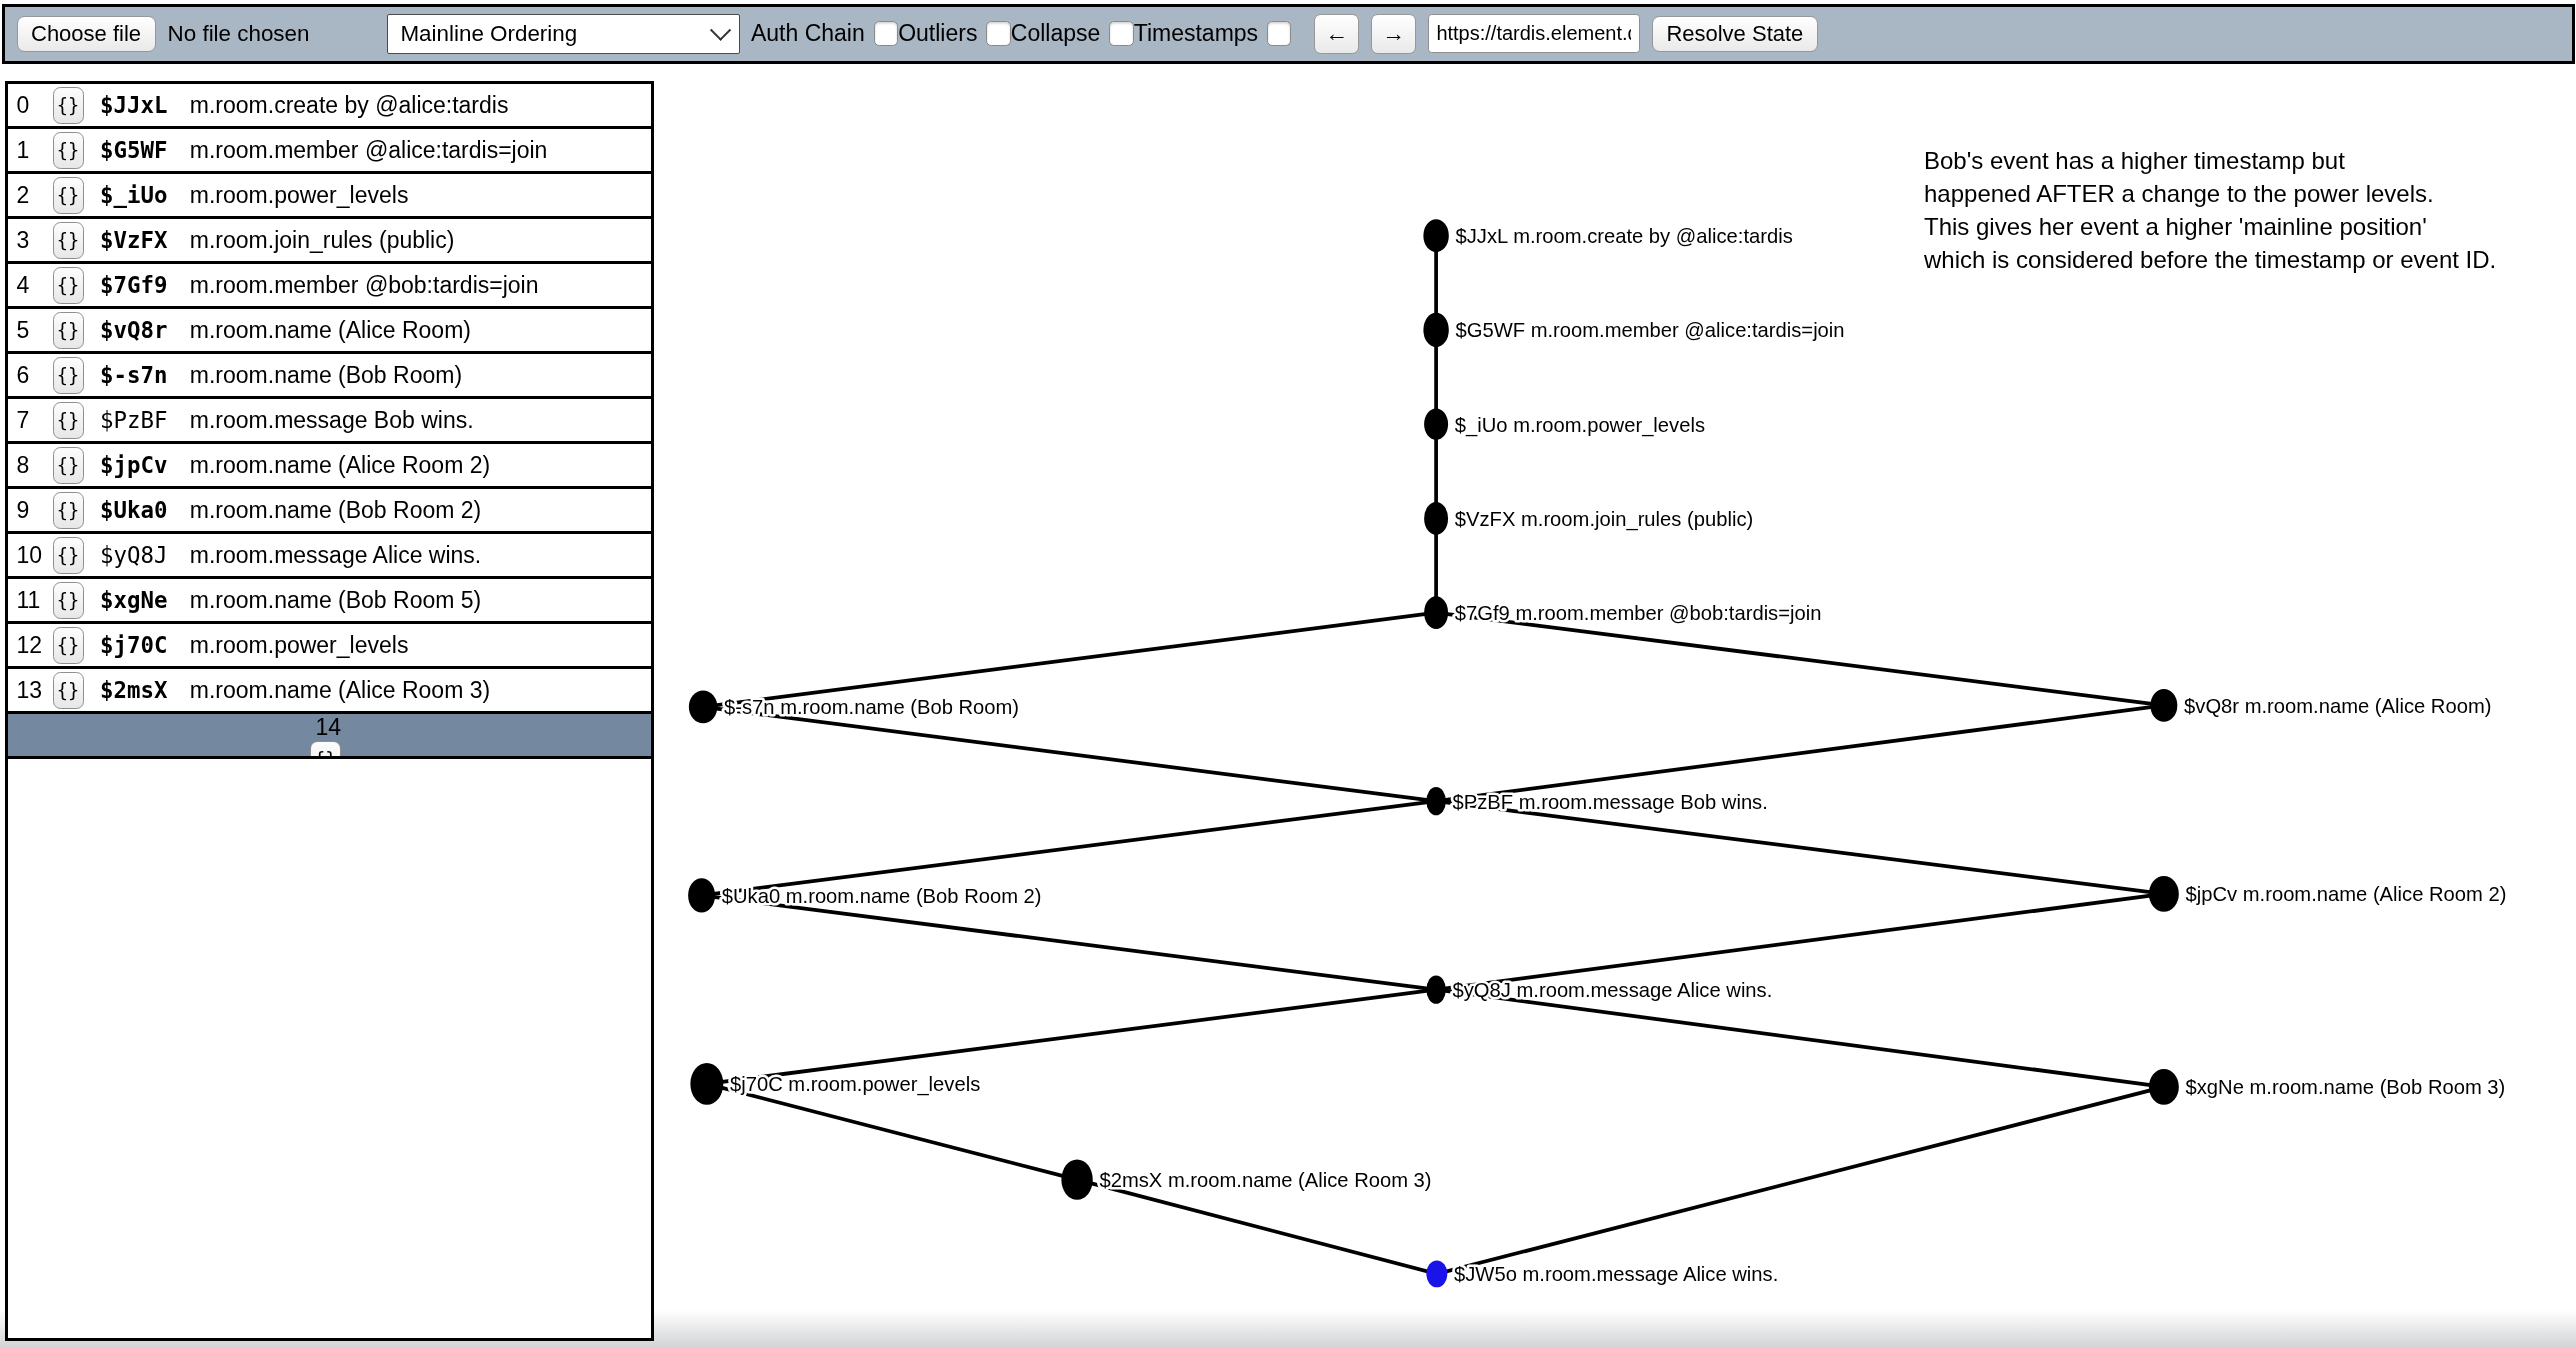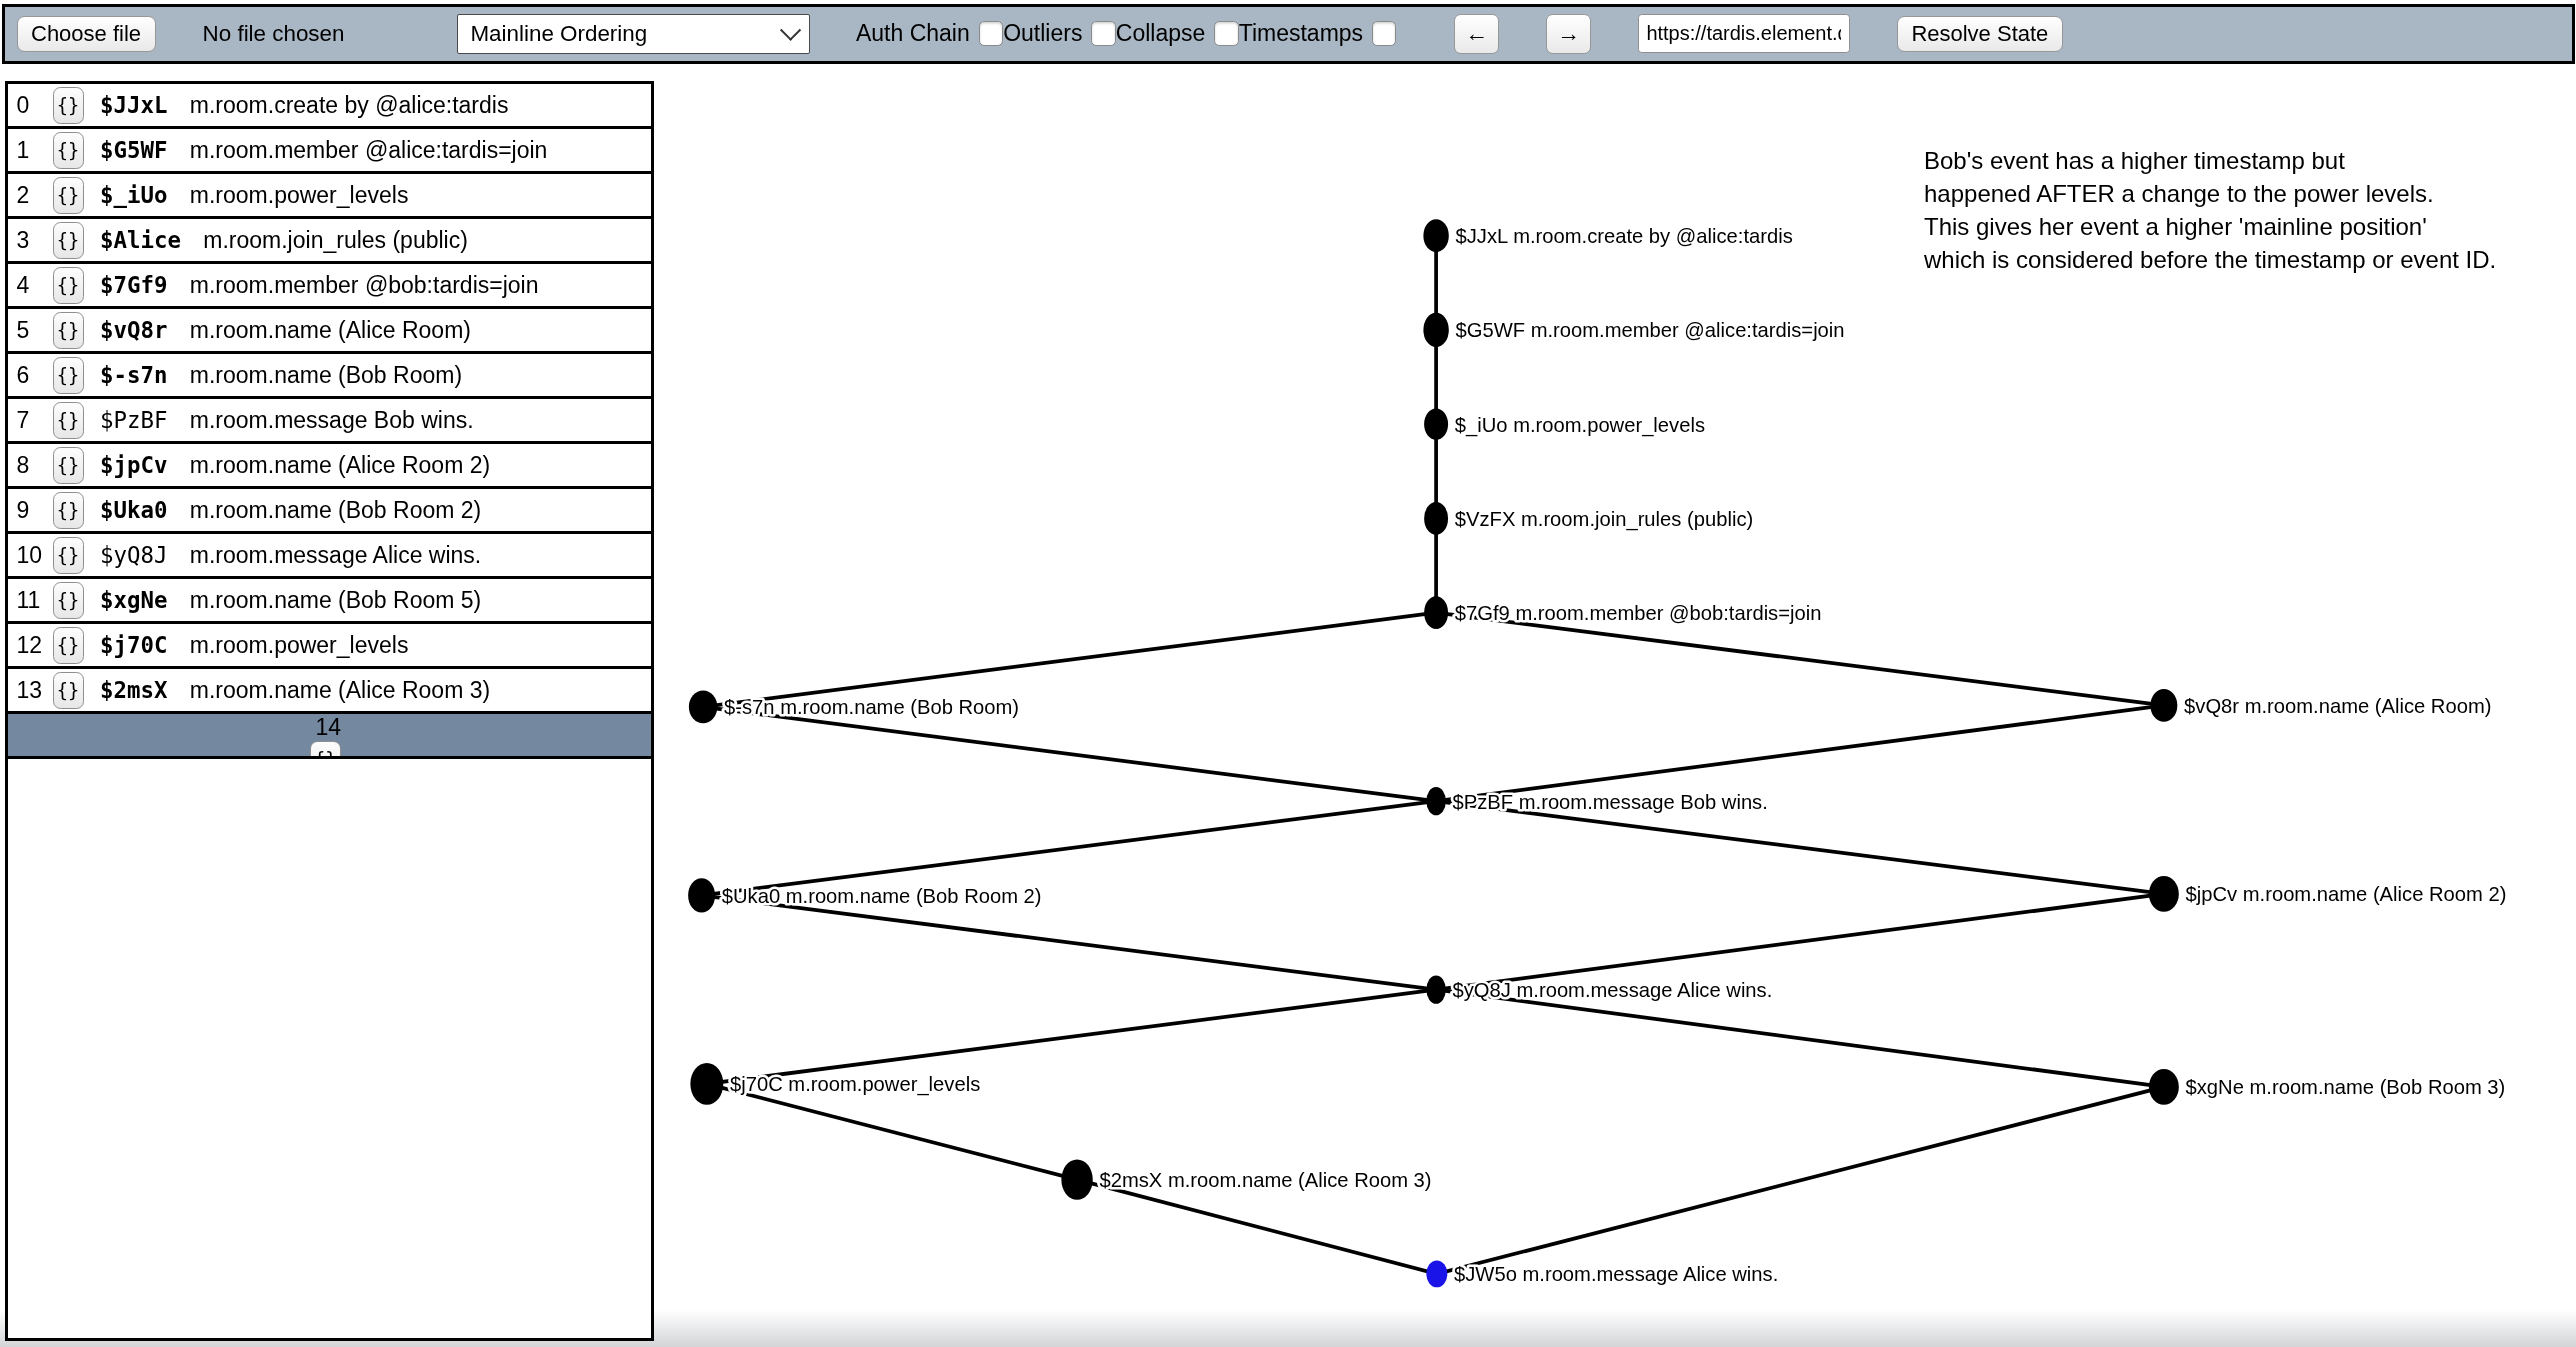--- a/index.html
+++ b/index.html
@@ -6,21 +6,21 @@
   body{
     width:2576px;height:1348px;position:relative;overflow:hidden;
     background:#ffffff;font-family:"Liberation Sans",sans-serif;color:#000;
   }
   
   .bottom-strip{position:absolute;left:0;top:1310px;width:2576px;height:37px;z-index:0;
     background:linear-gradient(180deg,rgba(255,255,255,0) 0%,#d2d4d6 100%);}
   
   .toolbar{
     position:absolute;left:1.5px;top:3.7px;width:2573px;height:60px;box-sizing:border-box;
-    border:3px solid #000;display:flex;align-items:center;padding:0 12px;z-index:5;gap:35px;
+    border:3px solid #000;display:flex;align-items:center;padding:0 12px;z-index:5;
   }
   .btn{
     background:linear-gradient(#ffffff,#e9e9e9);border:1.5px solid #979797;border-radius:7.5px;
     font-family:inherit;font-size:22px;color:#000;padding:6px 13.5px;white-space:nowrap;line-height:1;
     display:inline-flex;align-items:center;justify-content:center;
   }
   .file-status{font-size:22.4px;margin-left:12px;white-space:nowrap}
   .select{
     margin-left:78px;width:353px;height:40px;box-sizing:border-box;background:#fff;
     border:1.5px solid #4a4a4a;border-radius:2px;display:flex;align-items:center;
@@ -151,21 +151,21 @@
     </div>
     <div class="row">
       <span class="idx">2</span>
       <button class="braces">{}</button>
       <span class="eid bold">$_iUo</span>
       <span class="desc">m.room.power_levels</span>
     </div>
     <div class="row">
       <span class="idx">3</span>
       <button class="braces">{}</button>
-      <span class="eid bold">$Alice</span>
+      <span class="eid bold">$VzFX</span>
       <span class="desc">m.room.join_rules (public)</span>
     </div>
     <div class="row">
       <span class="idx">4</span>
       <button class="braces">{}</button>
       <span class="eid bold">$7Gf9</span>
       <span class="desc">m.room.member @bob:tardis=join</span>
     </div>
     <div class="row">
       <span class="idx">5</span>

